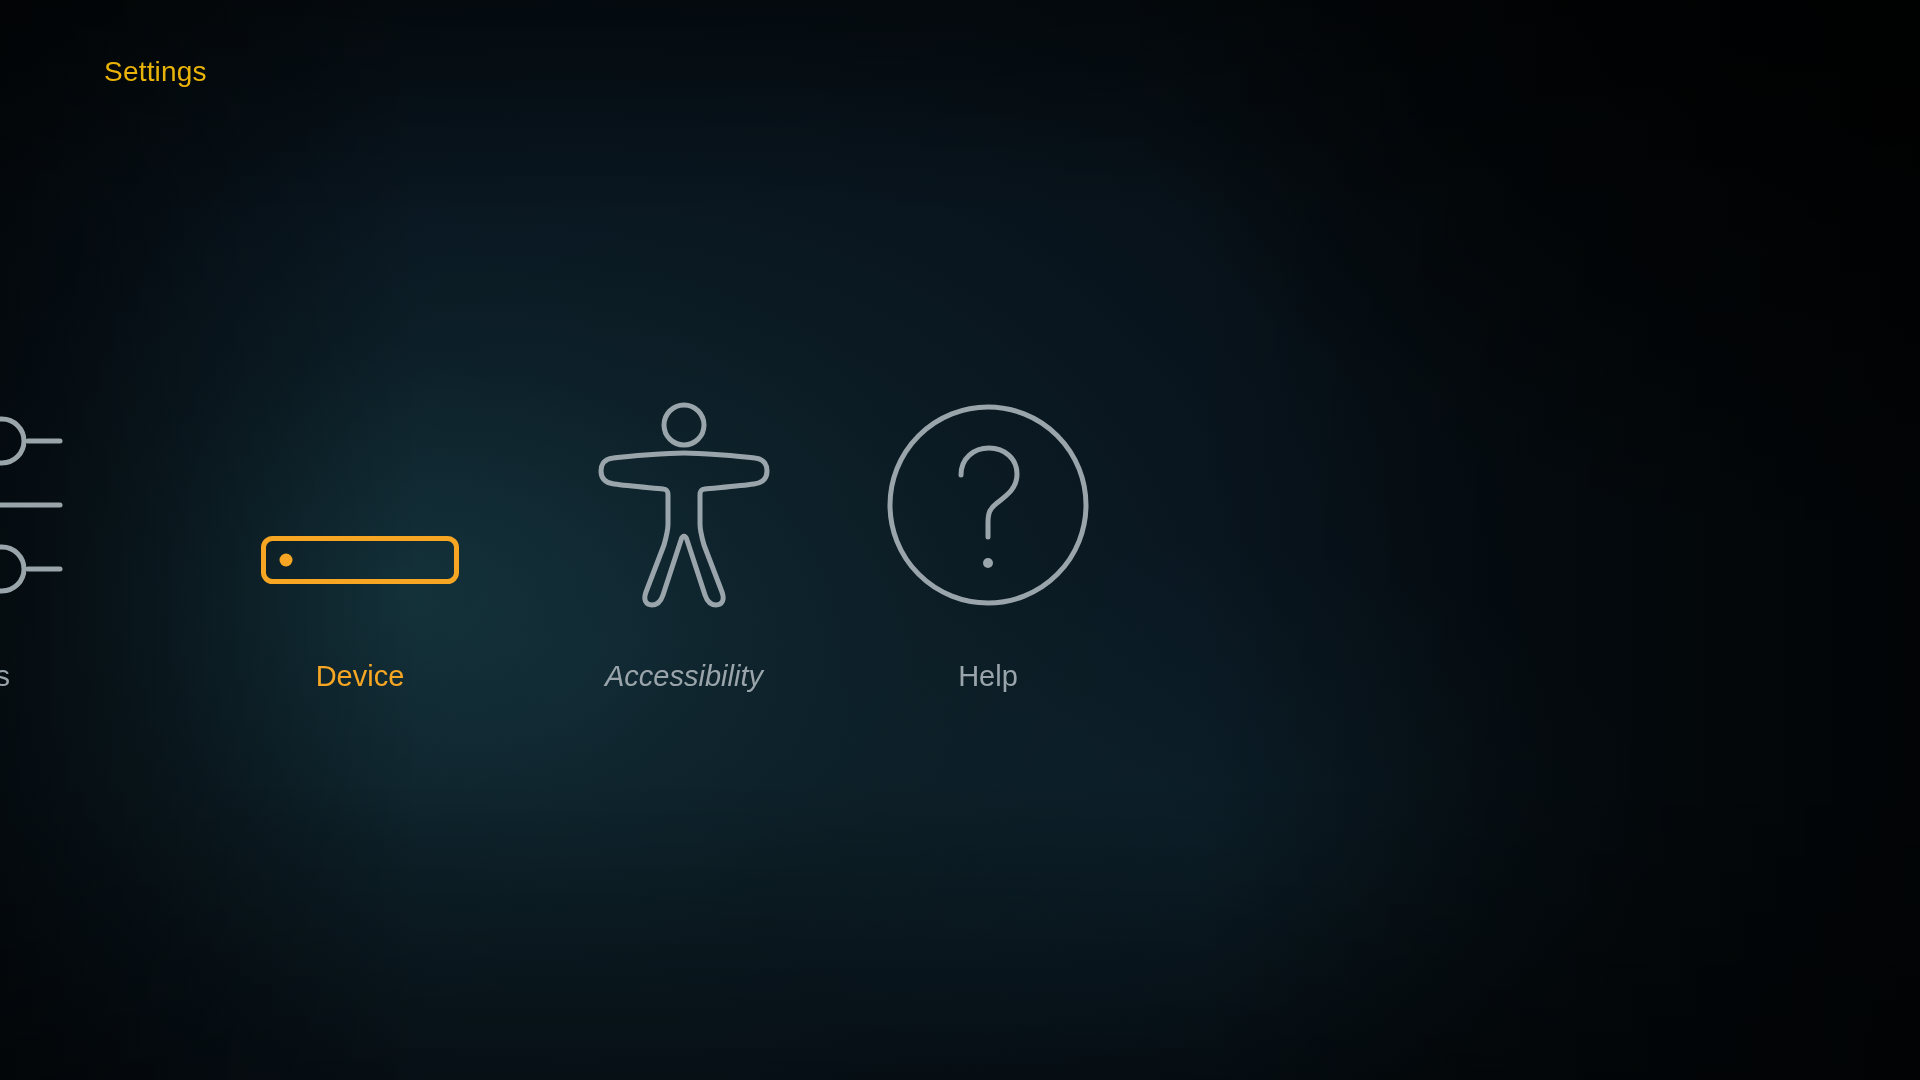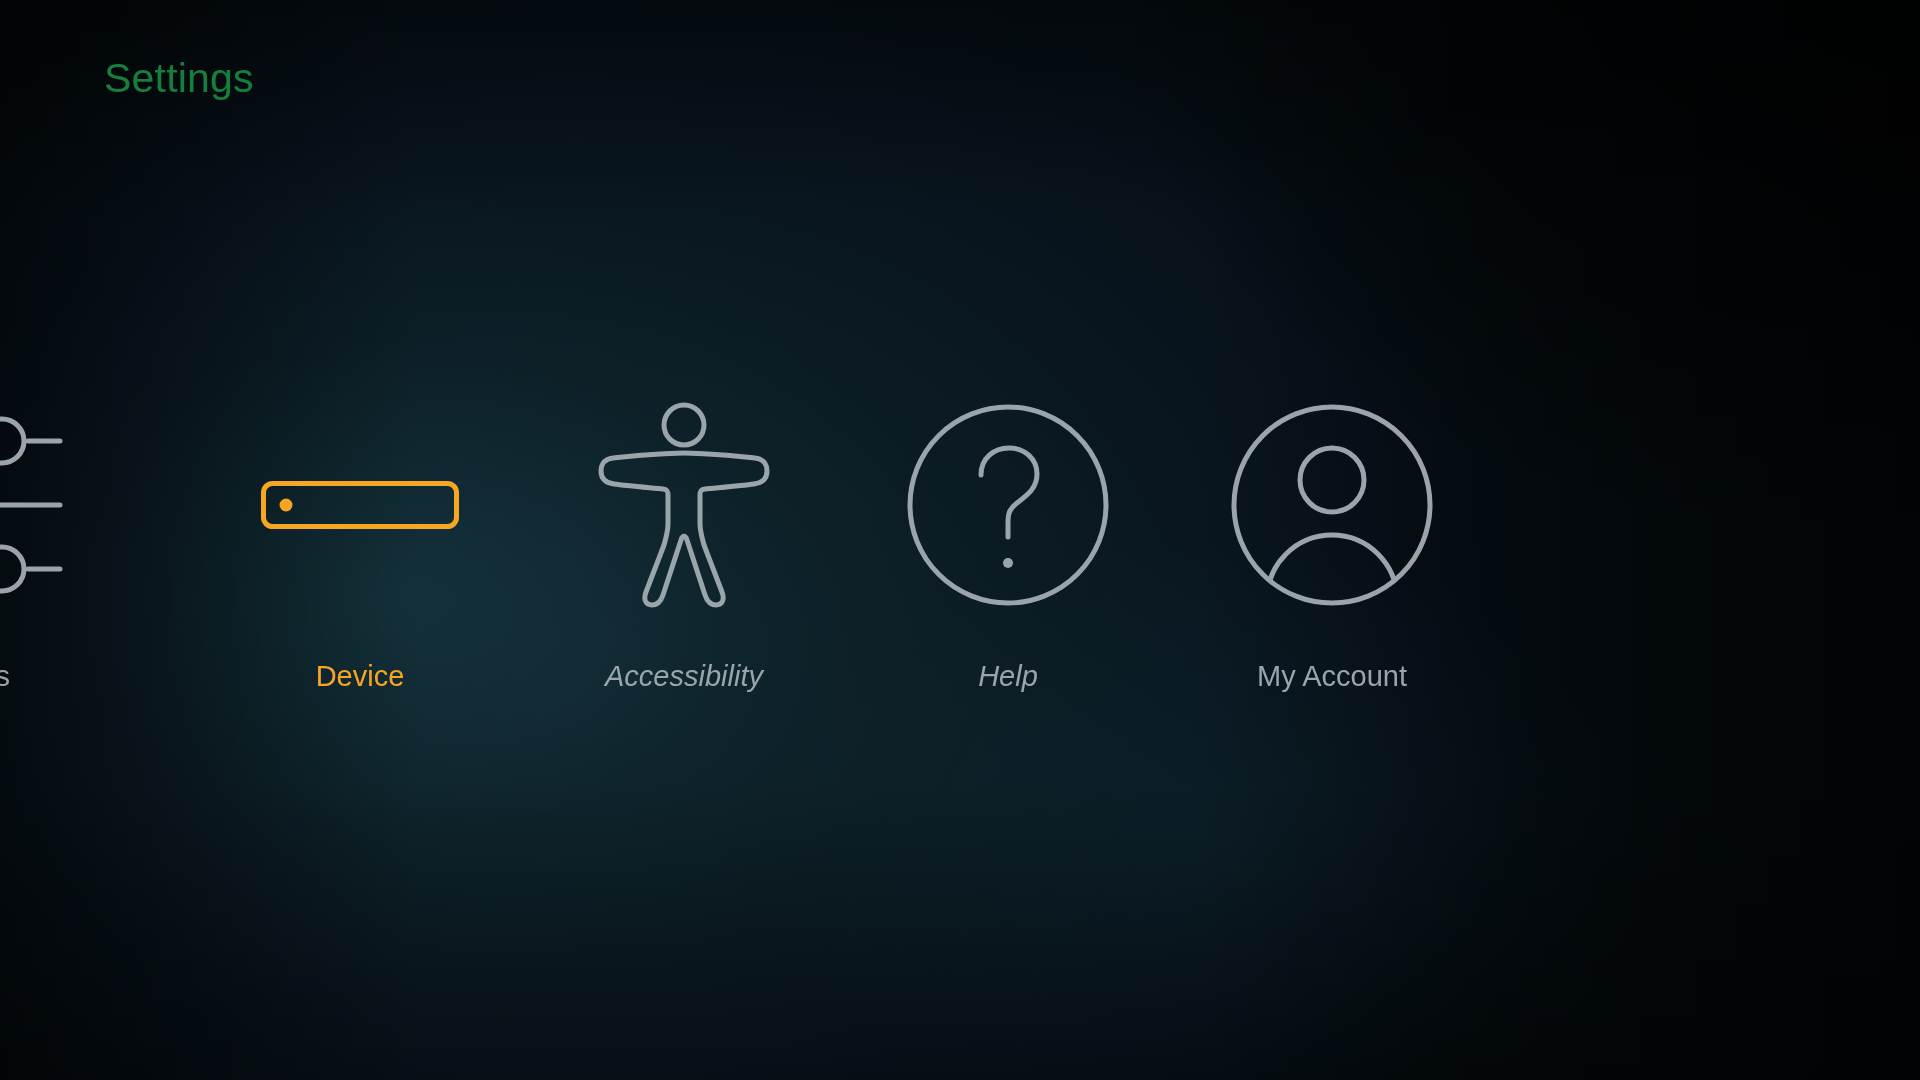--- a/index.html
+++ b/index.html
@@ -52,24 +52,24 @@
     top: -260px; right: -320px;
     width: 1100px; height: 780px;
     background: radial-gradient(ellipse at 70% 30%, rgba(0,0,0,0.82) 0%, rgba(0,0,0,0.45) 45%, rgba(0,0,0,0) 75%);
   }
 
   
   #page-title {
     position: absolute;
     left: 104px;
     top: 58px;
-    font-size: 41px;
+    font-size: 28px;
     font-weight: 400;
     letter-spacing: 0.2px;
-    color: #15803d;
+    color: #eab308;
     line-height: 1;
     white-space: nowrap;
   }
 
   
   #settings-row {
     position: absolute;
     left: 0;
     top: 380px;
     width: 1920px;
@@ -102,23 +102,23 @@
     color: #9aa5ab;
     white-space: nowrap;
     line-height: 1;
   }
   .settings-item.is-selected .item-label {
     color: #f6a623;
   }
 
   
   .pos-preferences { left: -270px;  width: 360px; }
-  .pos-device      { left: 180px;   width: 360px; }
+  .pos-device      { left: 180px;   width: 360px; justify-content: center; }
   .pos-accessibility { left: 504px; width: 360px; font-style: italic; }
-  .pos-help        { left: 828px;   width: 360px; font-style: italic; }
+  .pos-help        { left: 808px;   width: 360px; }
   .pos-account     { left: 1152px;  width: 360px; }
 
   .pos-preferences .item-label { left: auto; right: 80px; transform: none; }
 
   svg { display: block; overflow: visible; }
 </style>
 </head>
 <body>
 
 <div id="screen">
@@ -212,34 +212,15 @@
                      C 130,85 119,92 110,99
                      C 102,105 101,110 101,119
                      L 101,133"></path>
           </g>
           <circle cx="101" cy="159" r="5" fill="#9aa5ab"></circle>
         </svg>
       </div>
       <div class="item-label">Help</div>
     </div>
 
-    <div class="settings-item pos-account">
-      <div class="item-icon">
-        <svg width="202" height="202" viewBox="0 0 202 202">
-          <defs>
-            <clipPath id="avatarClip">
-              <circle cx="101" cy="101" r="96"></circle>
-            </clipPath>
-          </defs>
-          <g fill="none" stroke="#9aa5ab" stroke-width="5">
-            <circle cx="101" cy="101" r="98"></circle>
-            <circle cx="101" cy="76" r="32"></circle>
-            <g clip-path="url(#avatarClip)">
-              <circle cx="101" cy="196" r="65"></circle>
-            </g>
-          </g>
-        </svg>
-      </div>
-      <div class="item-label">My Account</div>
-    </div>
 
   </div>
 </div>
 
 </body></html>

